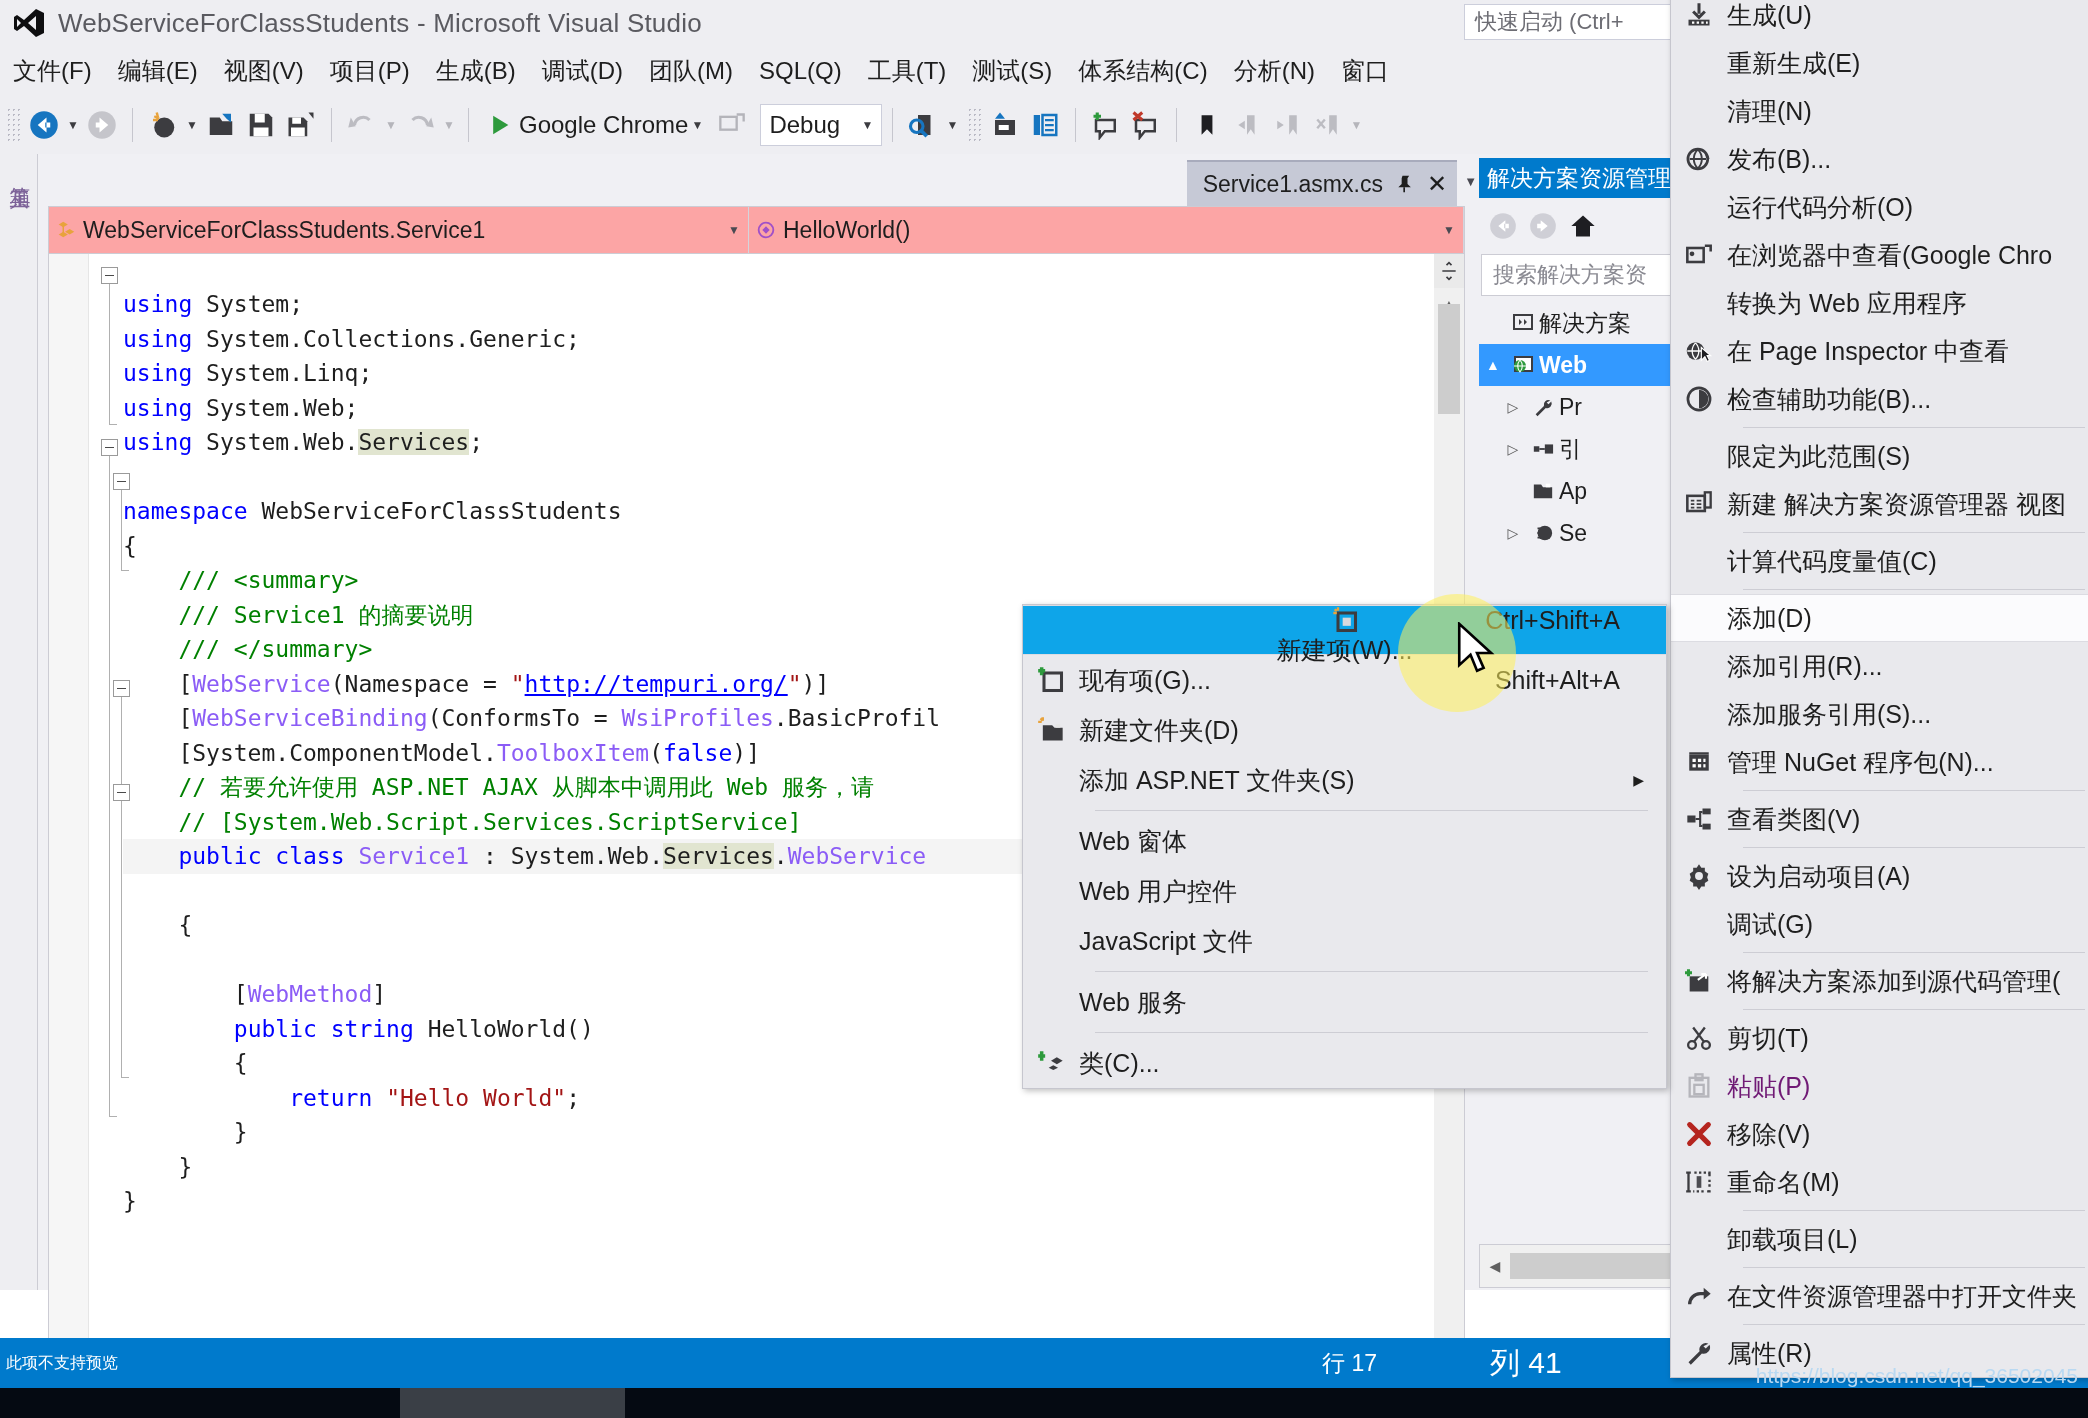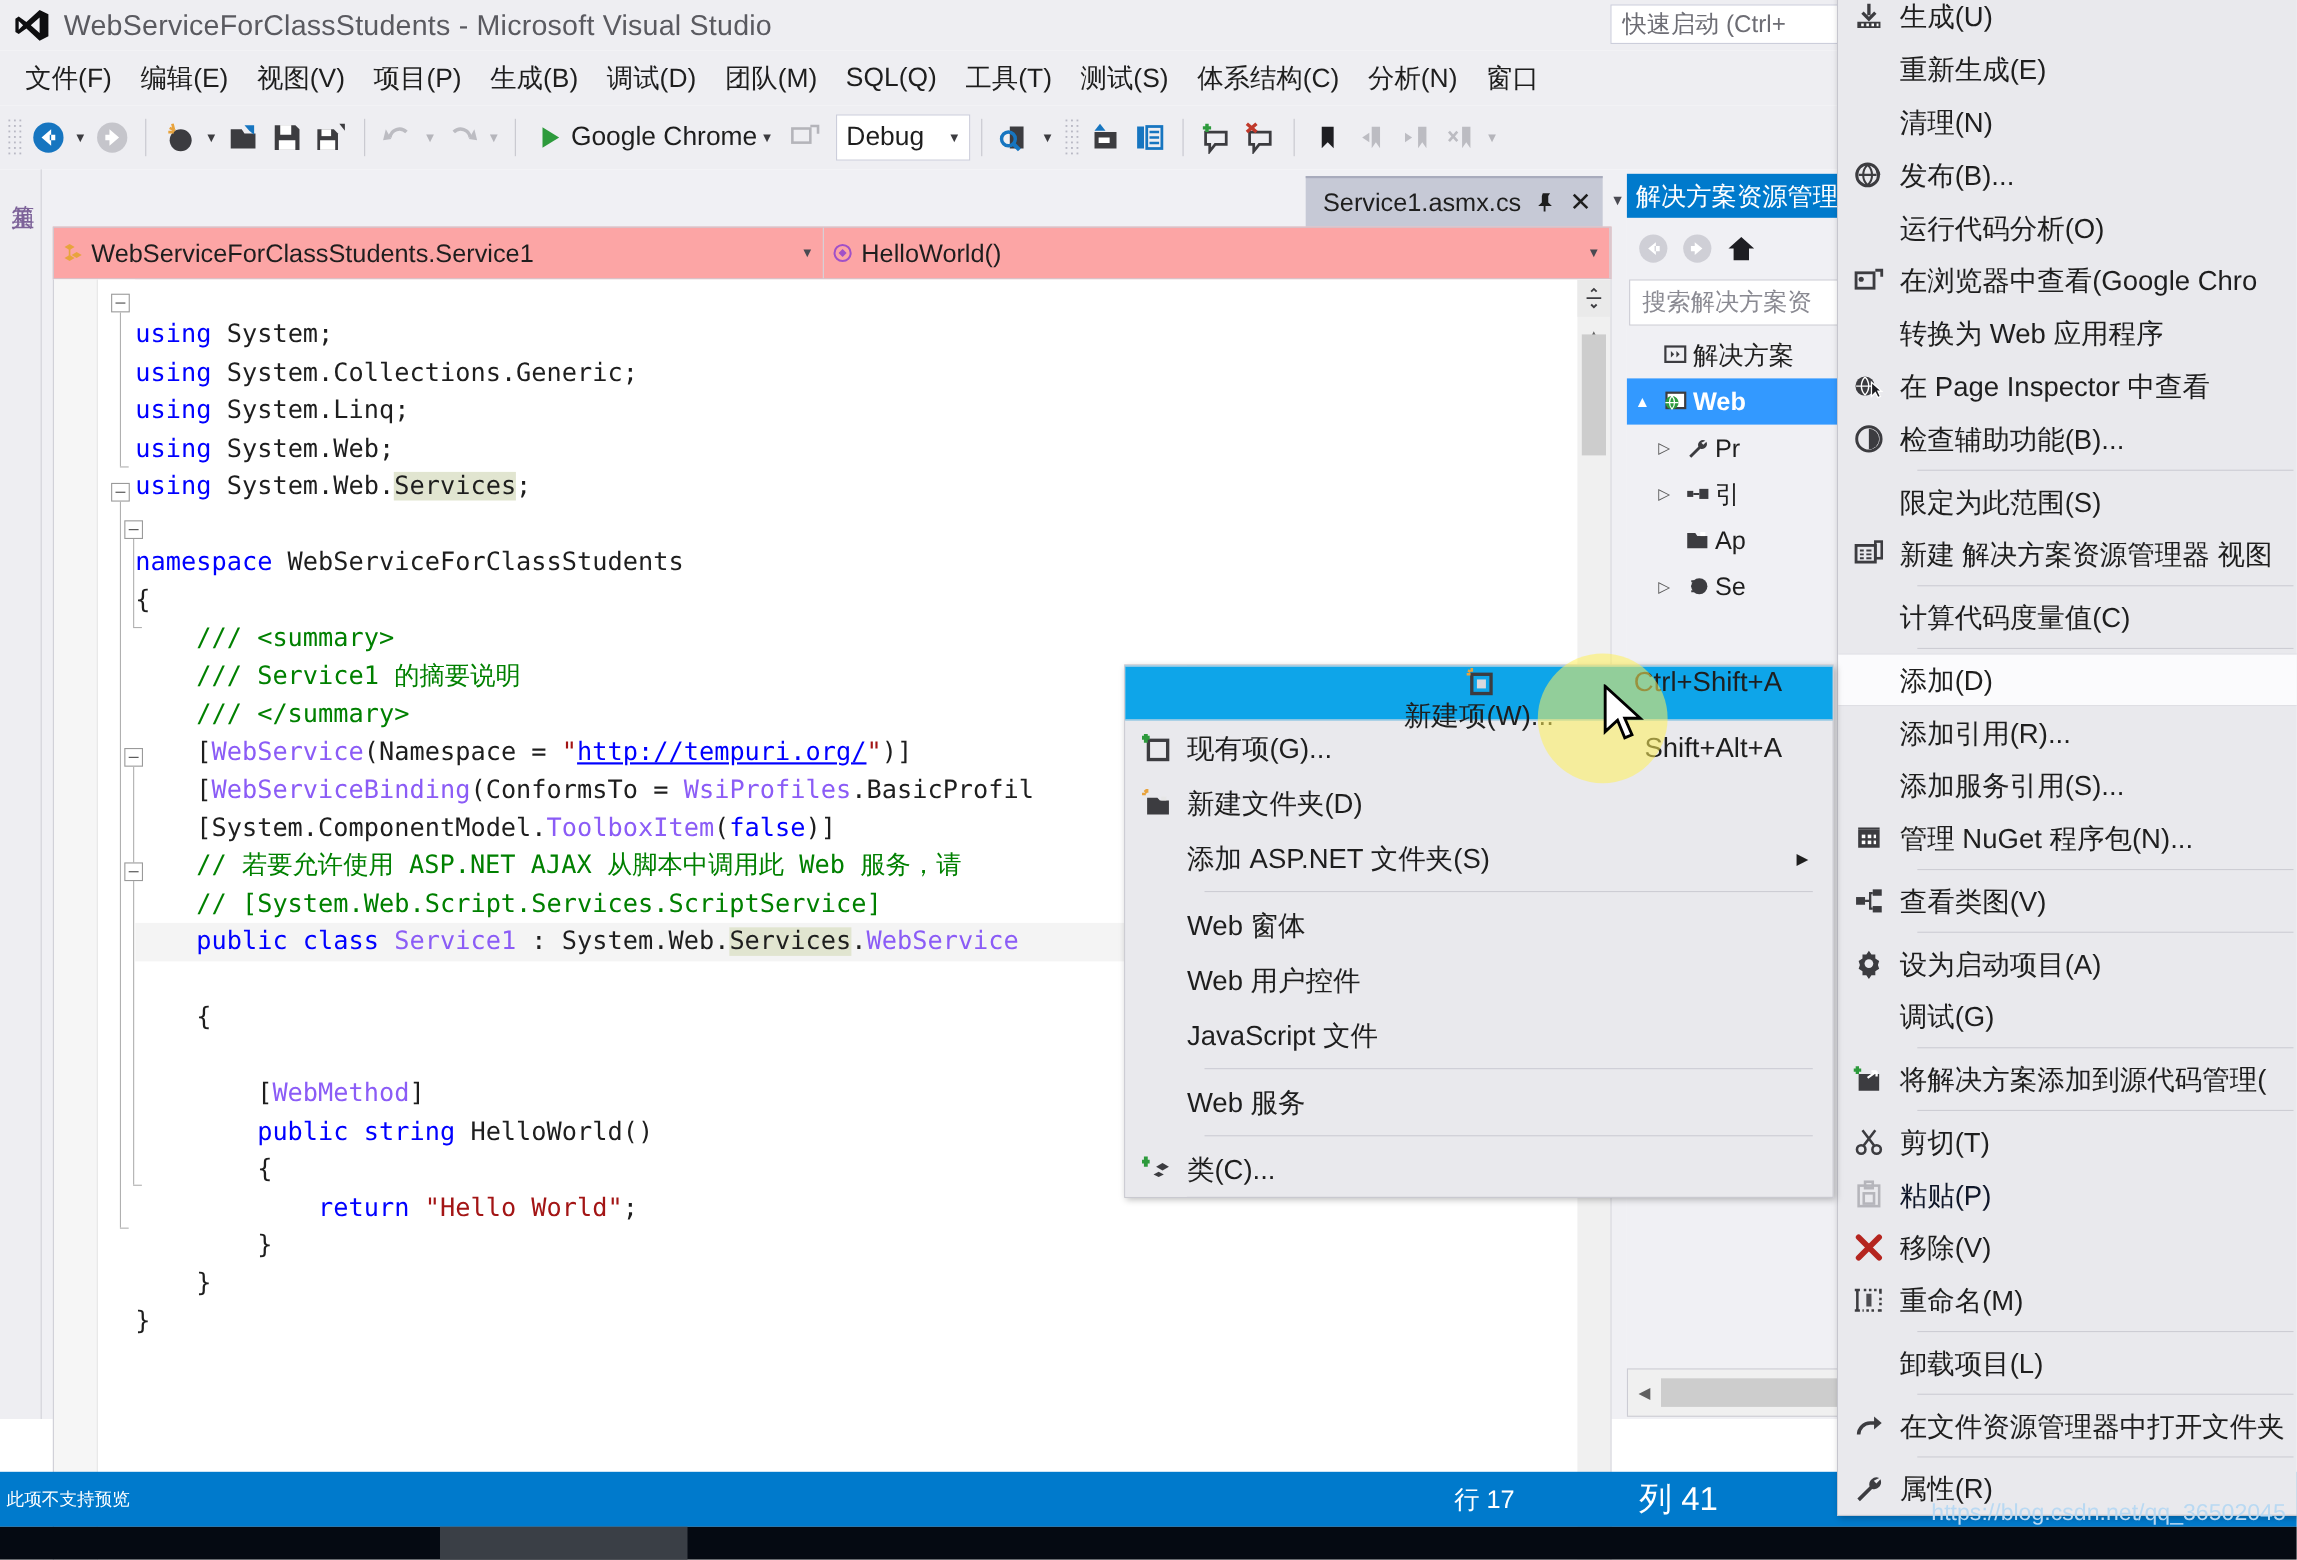--- a/index.html
+++ b/index.html
@@ -25,21 +25,21 @@
     position:absolute; left:1464px; top:4px; width:218px; height:36px;
     background:#ffffff; border:1px solid #cccedb; display:flex; align-items:center;
     padding-left:10px; overflow:hidden;
   }
   #quicklaunch span { font-size:22px; color:#6d6d74; white-space:nowrap; }
   #title-savebtn { position:absolute; left:1690px; top:3px; width:34px; height:34px; }
 
   
   #menubar {
     position:absolute; left:0; top:46px; width:2088px; height:50px;
-    background:#eeeef2; display:flex; align-items:center; padding-left:10px;
+    background:#eeeef2; display:flex; align-items:center; 
   }
   .menu-item {
     font-size:24px; color:#1e1e1e; padding:4px 13px; white-space:nowrap; cursor:default;
   }
 
   
   #toolbar {
     position:absolute; left:0; top:96px; width:2088px; height:58px;
     background:#eeeef2; display:flex; align-items:center;
   }
@@ -196,21 +196,21 @@
   #rightmenu {
     position:absolute; left:1670px; top:-10px; width:430px;
     background:#e9e9ed; border:1px solid #c6c6ce; z-index:30;
     box-shadow:2px 2px 6px rgba(0,0,0,.25); overflow:hidden;
   }
   #rightmenu .gutter2 { position:absolute; left:0; top:0; width:56px; height:100%; background:#e9e9ed; }
   .rmi { position:relative; height:48px; display:flex; align-items:center; }
   .rmi.active { background:#fbfbfd; border-top:1px solid #dcdce2; border-bottom:1px solid #dcdce2; }
   .rmi .ri { width:56px; display:flex; align-items:center; justify-content:center; flex:none; z-index:1; }
   .rmi .rl { font-size:25px; color:#1e1e1e; white-space:nowrap; z-index:1; }
-  .rmi.disabled .rl { color:#0f172a; }
+  .rmi.disabled .rl { color:#701a75; }
   .rmsep { height:1px; background:#cdcdd4; margin:4px 14px 4px 72px; }
 
   
   #spot {
     position:absolute; left:1398px; top:594px; width:118px; height:118px;
     border-radius:50%; background:rgba(255,240,90,.55); z-index:45; pointer-events:none;
   }
   #cursor { position:absolute; left:1455px; top:622px; z-index:50; pointer-events:none; }
 </style>
 </head>

